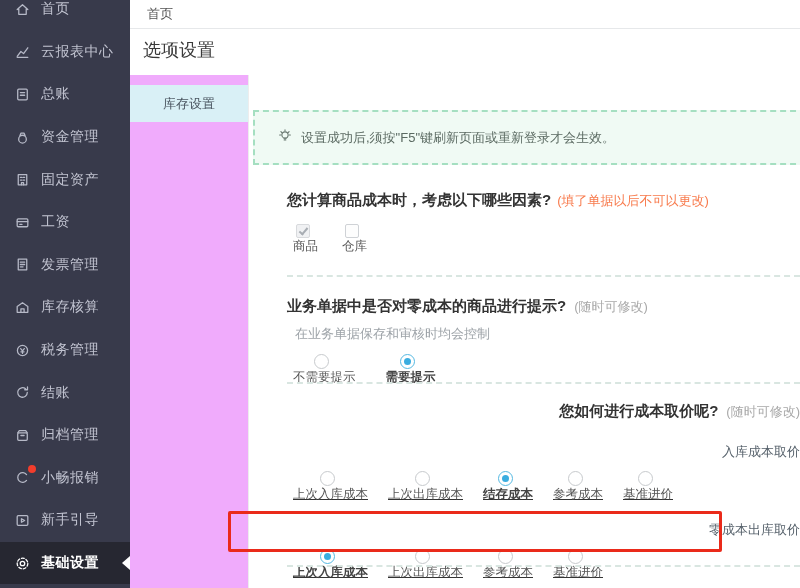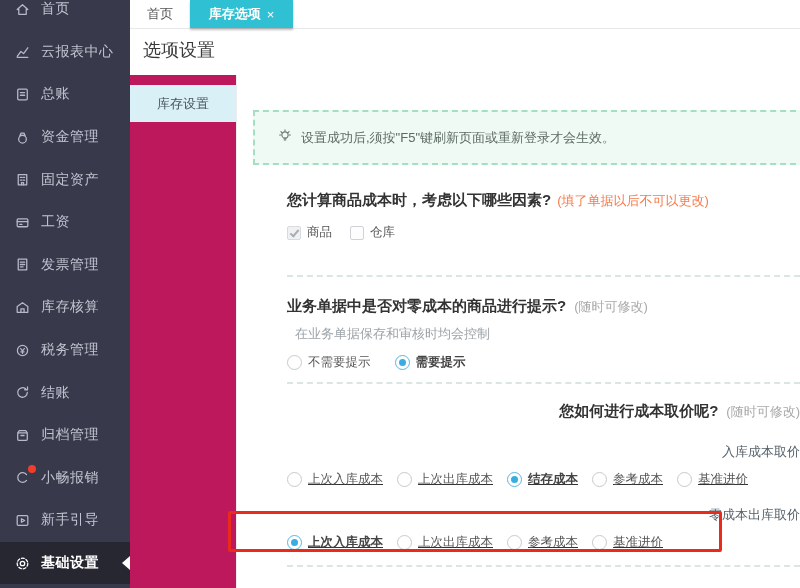--- a/index.html
+++ b/index.html
@@ -54,22 +54,22 @@
     box-shadow:0 2px 2px rgba(0,0,0,.25);
   }
   .tab-close { font-weight:normal; font-size:13px; cursor:pointer; line-height:1; }
 
   .page-title {
     position:absolute; left:13px; top:38px; font-size:18px; color:#3a3a3a;
   }
 
   
   .subnav {
-    position:absolute; left:0; top:75px; width:107px; bottom:0;
-    background:#be185d; border-right:1px solid #ededed;font-family:Liberation Serif, serif;
+    position:absolute; left:0; top:75px; width:119px; bottom:0;
+    background:#f0abfc; border-right:1px solid #ededed;font-family:Liberation Serif, serif;
   }
   .subnav-item {
     margin-top:10px; height:37px; display:flex; align-items:center; justify-content:center;
     font-size:13px; color:#4a5560; cursor:pointer;
   }
   .subnav-item.selected { background:#d9f0f6; }
 
   
   .content { position:absolute; left:123px; right:0; top:75px; bottom:0; }
 
@@ -91,21 +91,21 @@
   .q-hint { margin:9px 0 0 8px; font-size:13px; color:#9da3a8; }
 
   .opt-row { display:flex; align-items:center; }
   .row-q1 { margin-top:14px; gap:18px; }
   .row-q2 { margin-top:11px; gap:24px; }
   .row-g  { margin-top:10px; gap:14px;text-decoration:underline; }
   .grp-label { font-size:13px; color:#55606a; }
   .grp-label.g2 { margin-top:18px; }
   .g1lbl { margin-top:22px; }
 
-  .opt { display:flex; align-items:center; cursor:pointer; }
+  .opt { display:flex; align-items:center; cursor:pointer;flex-direction:column; }
   .opt .olbl { margin-left:6px; font-size:12.5px; color:#555; }
   .opt.selected .olbl { color:#444; font-weight:bold; }
 
   .radio {
     width:15px; height:15px; border-radius:50%;
     border:1px solid #c7cacd; background:#fff; position:relative; flex:0 0 15px;
   }
   .opt.selected .radio { border:1px solid #55b9e2; }
   .opt.selected .radio::after {
     content:""; position:absolute; left:3px; top:3px; width:7px; height:7px;
@@ -286,24 +286,20 @@
 
   </div>
 </div>
 
 <div class="main">
 
   <div class="tabbar">
     <div class="tab-home">
       <span>首页</span>
     </div>
-    <div class="tab-active">
-      <span>库存选项</span>
-      <span class="tab-close">×</span>
-    </div>
   </div>
 
   <div class="page-title">选项设置</div>
 
   <div class="subnav">
     <div class="subnav-item selected">
       <span>库存设置</span>
     </div>
   </div>
 

